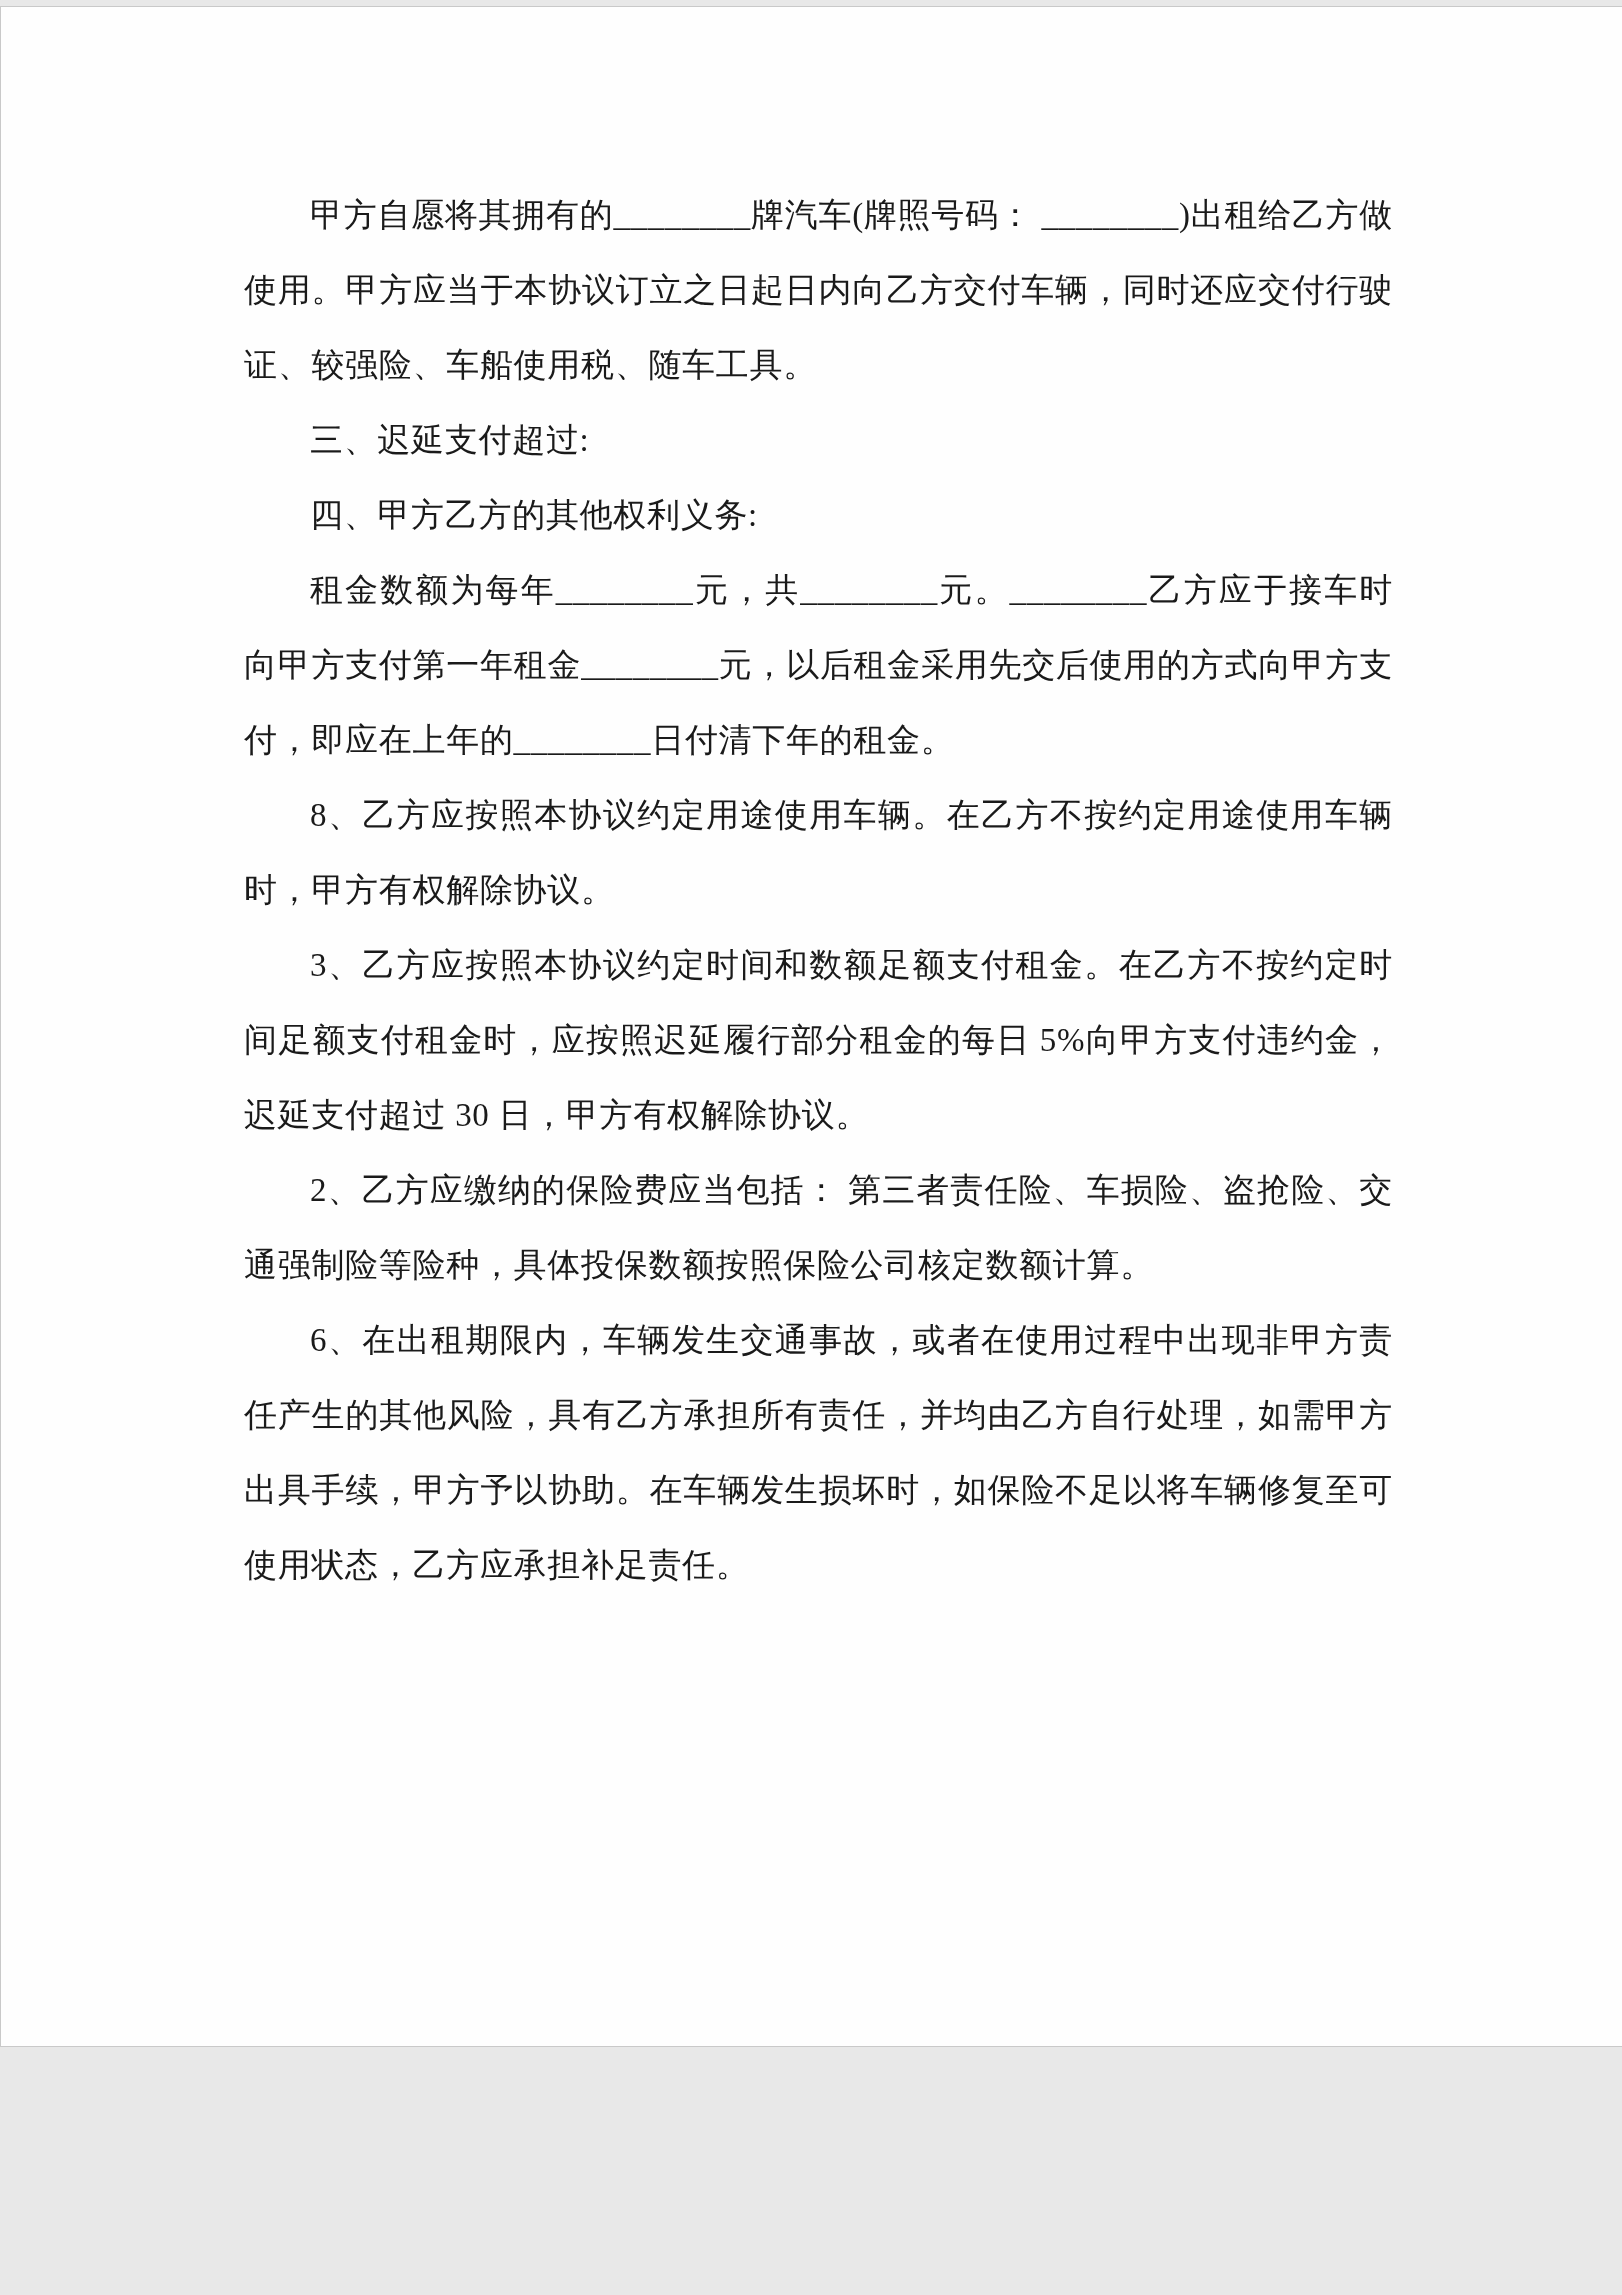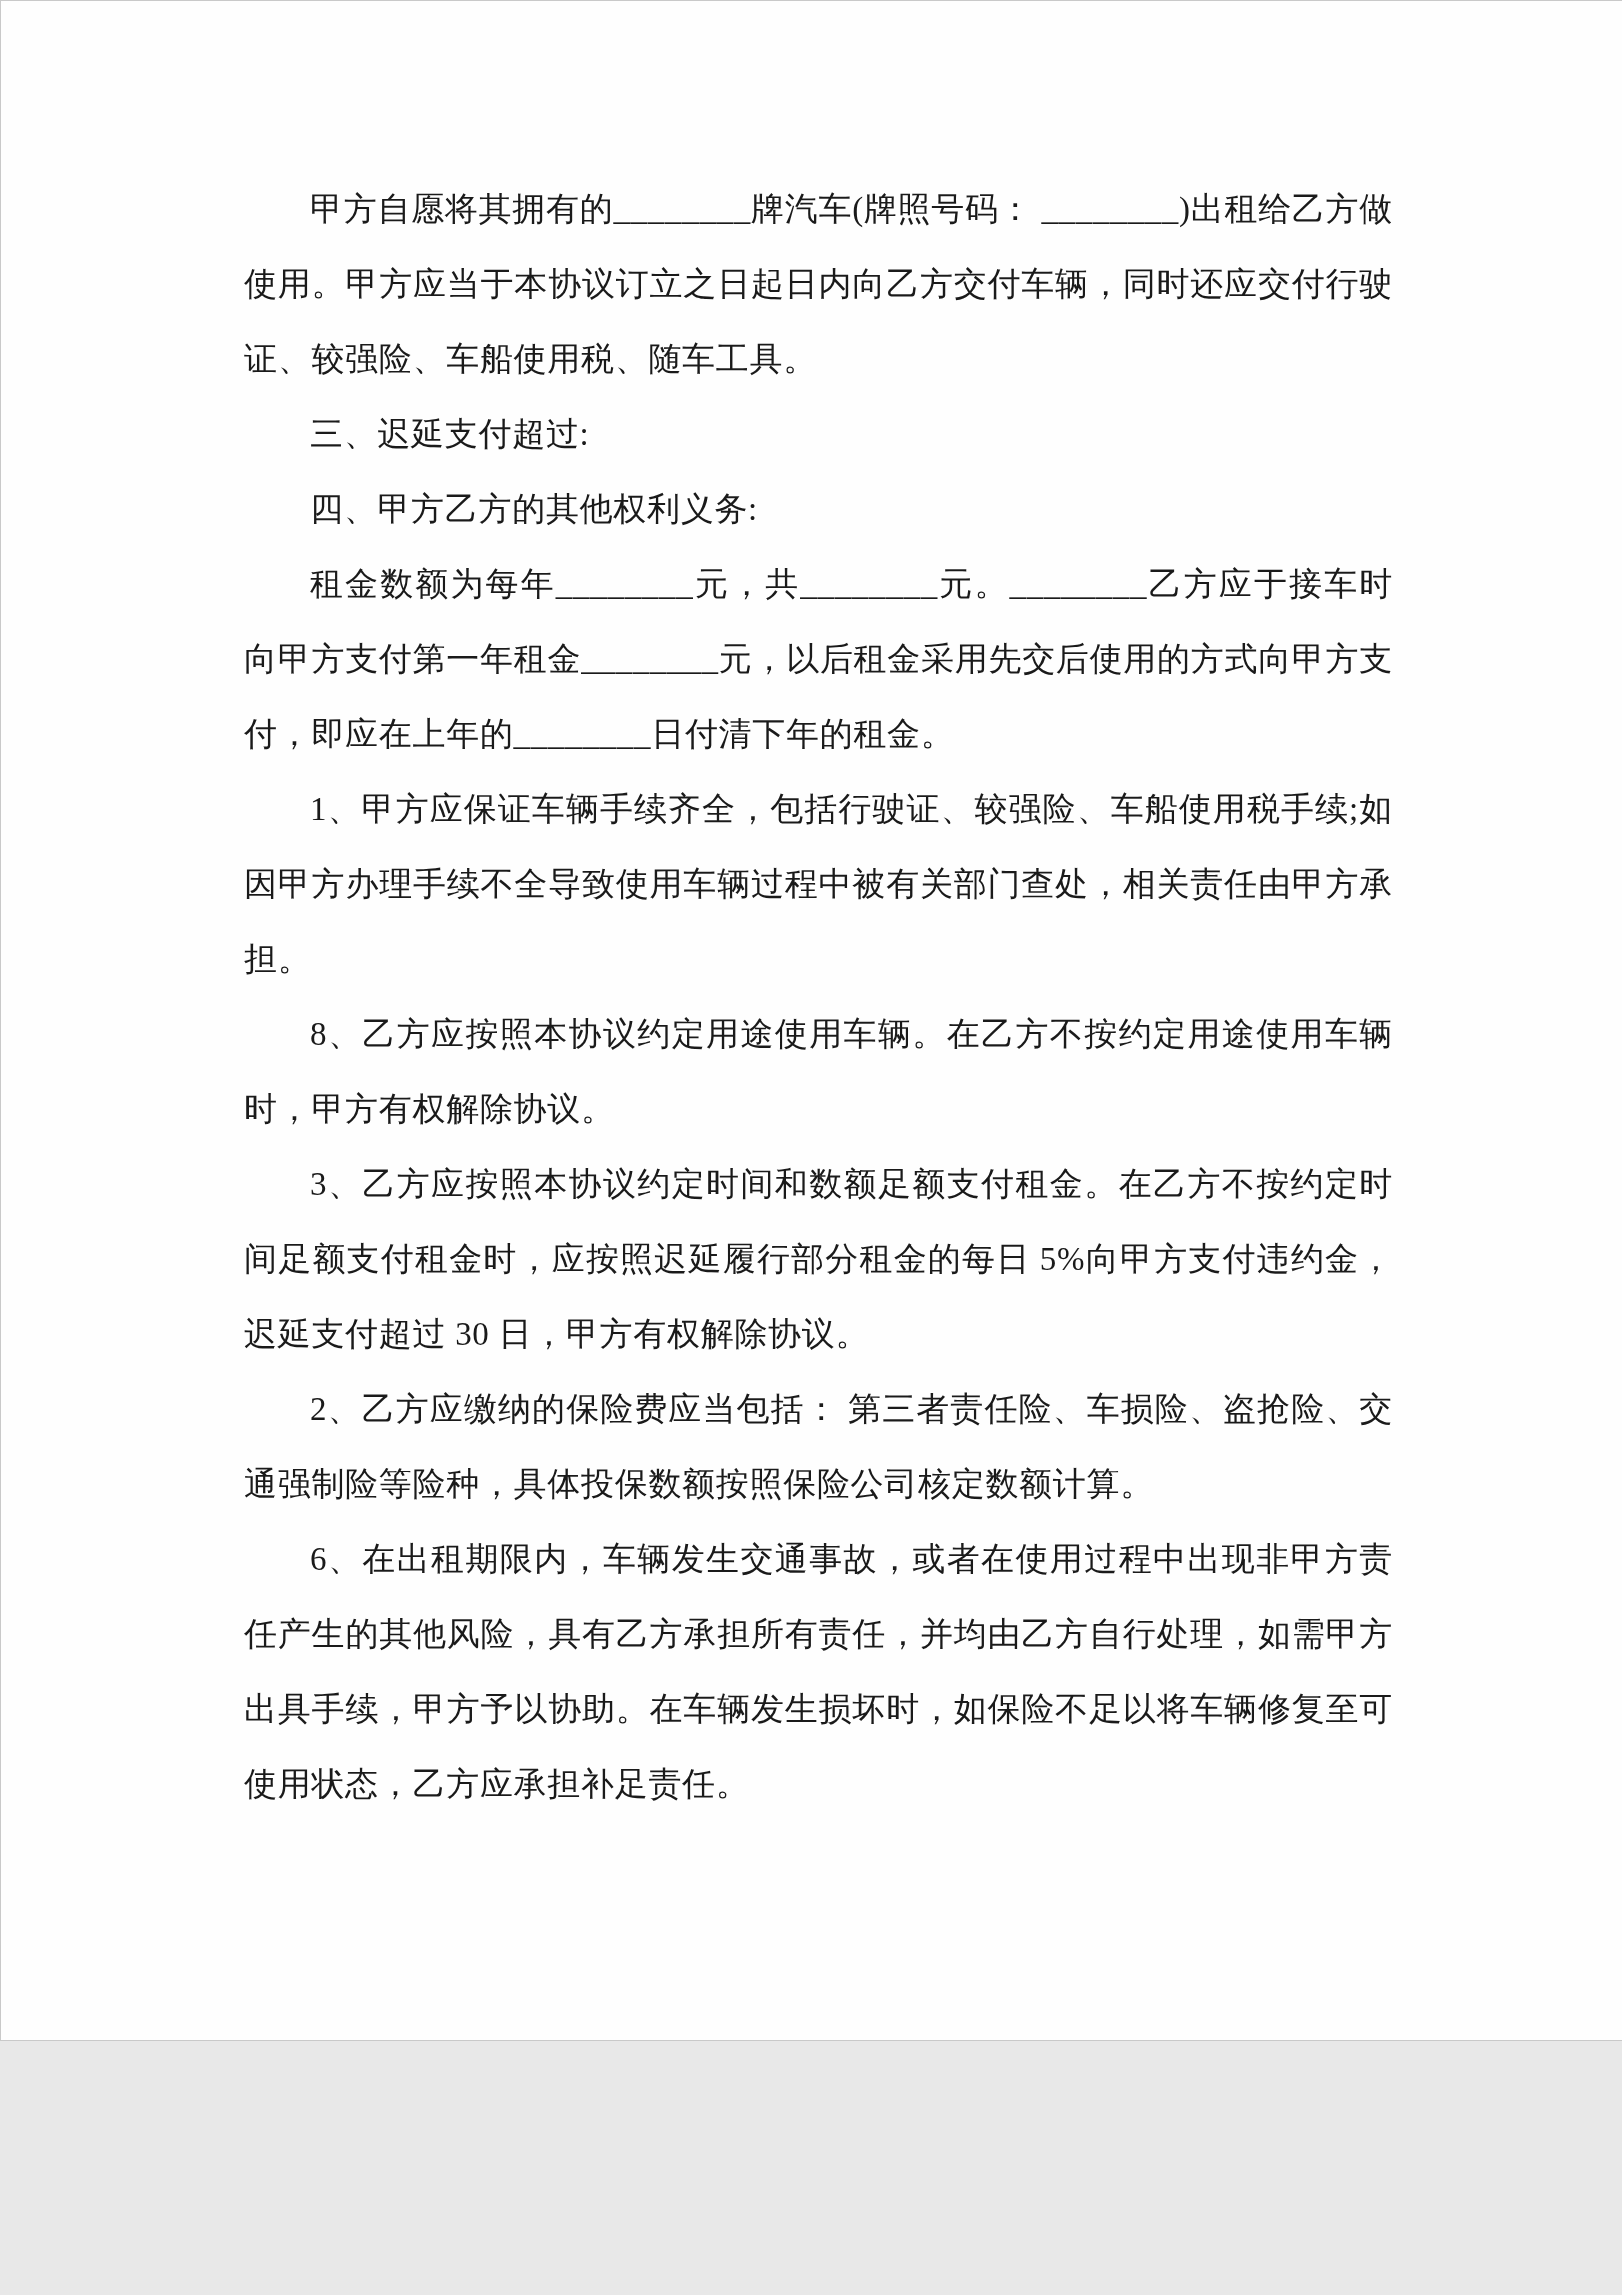--- a/index.html
+++ b/index.html
@@ -10,20 +10,21 @@
   .page {
     position: relative;
     width: 1623px;
     height: 2041px;
     background: #fefefe;
     box-sizing: border-box;
     border: 1.3px solid #c9c9c9;
     overflow: hidden;
     font-family: "Liberation Serif", "DejaVu Serif", serif;
     color: #1a1a1a;
+    margin-top: 6px;
   }
   .content {
     position: absolute;
     top: 171px;
     left: 243px;
     width: 1149px;
   }
   .content p {
     margin: 0;
     font-size: 33px;
@@ -36,21 +37,20 @@
 </style>
 </head>
 <body>
 
 <div class="page">
   <div class="content">
     <p>甲方自愿将其拥有的________牌汽车(牌照号码：  ________)出租给乙方做使用。甲方应当于本协议订立之日起日内向乙方交付车辆，同时还应交付行驶证、较强险、车船使用税、随车工具。</p>
     <p>三、迟延支付超过:</p>
     <p>四、甲方乙方的其他权利义务:</p>
     <p>租金数额为每年________元，共________元。________乙方应于接车时向甲方支付第一年租金________元，以后租金采用先交后使用的方式向甲方支付，即应在上年的________日付清下年的租金。</p>
-    <p>1、甲方应保证车辆手续齐全，包括行驶证、较强险、车船使用税手续;如因甲方办理手续不全导致使用车辆过程中被有关部门查处，相关责任由甲方承担。</p>
     <p>8、乙方应按照本协议约定用途使用车辆。在乙方不按约定用途使用车辆时，甲方有权解除协议。</p>
     <p>3、乙方应按照本协议约定时间和数额足额支付租金。在乙方不按约定时间足额支付租金时，应按照迟延履行部分租金的每日 5%向甲方支付违约金，迟延支付超过 30 日，甲方有权解除协议。</p>
     <p>2、乙方应缴纳的保险费应当包括： 第三者责任险、车损险、盗抢险、交通强制险等险种，具体投保数额按照保险公司核定数额计算。</p>
     <p>6、在出租期限内，车辆发生交通事故，或者在使用过程中出现非甲方责任产生的其他风险，具有乙方承担所有责任，并均由乙方自行处理，如需甲方出具手续，甲方予以协助。在车辆发生损坏时，如保险不足以将车辆修复至可使用状态，乙方应承担补足责任。</p>
 
   </div>
 </div>
 
 
 </body></html>

